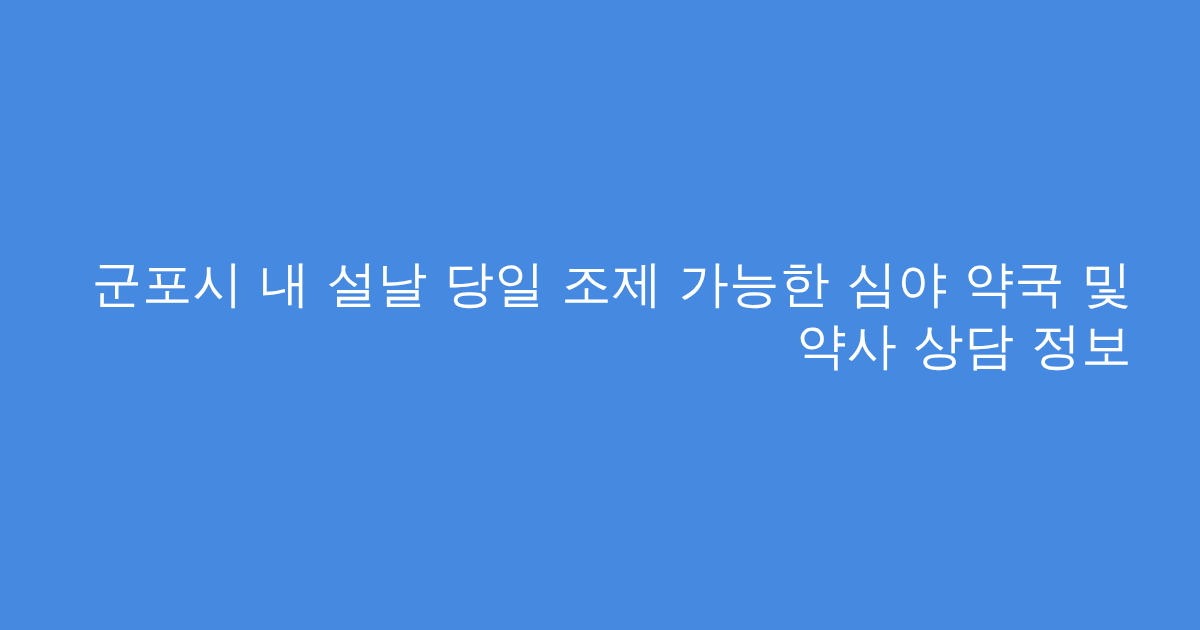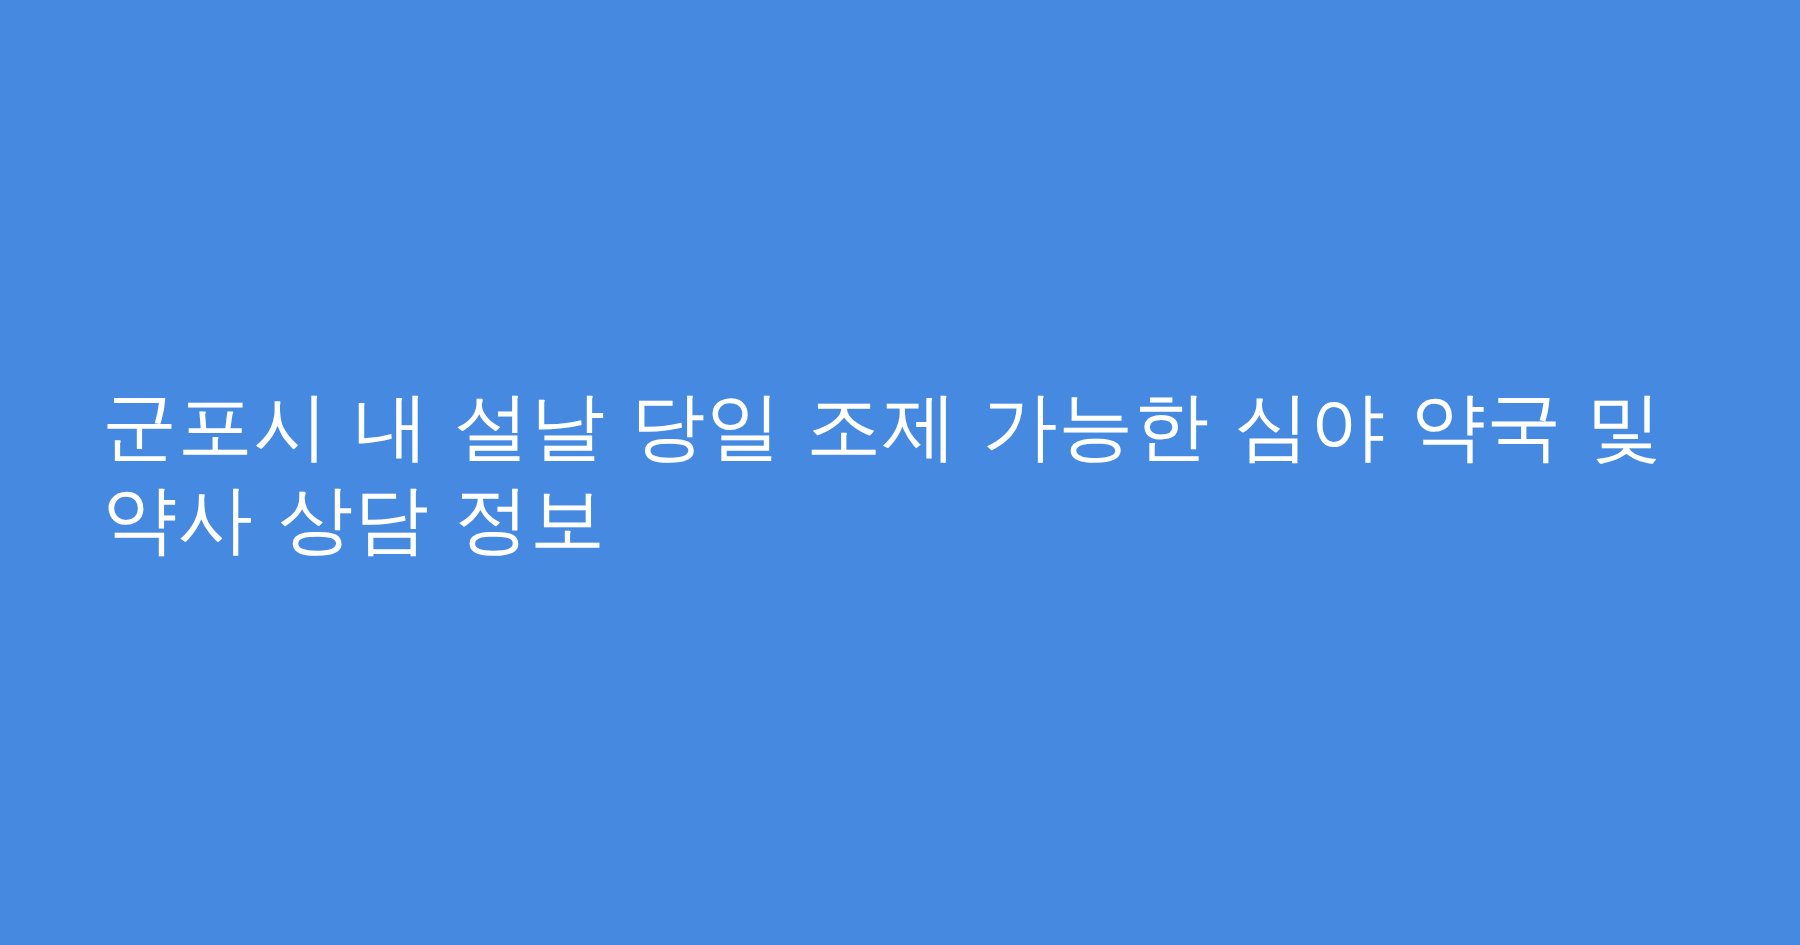--- a/index.html
+++ b/index.html
@@ -20,21 +20,21 @@
     height: 630px;
     display: flex;
     align-items: center;
     justify-content: center;
     background: #4589E0;
   }
   #title-block {
     width: 1080px;
     padding: 0 8px;
     box-sizing: border-box;
-    text-align: left;
+    text-align: right;
   }
   #banner-title {
     margin: 0;
     color: #FFFFFF;
     font-family: "DejaVu Sans", "Liberation Sans", sans-serif;
     font-size: 50px;
     font-weight: 400;
     line-height: 62px;
     letter-spacing: 0.5px;
     word-break: keep-all;

